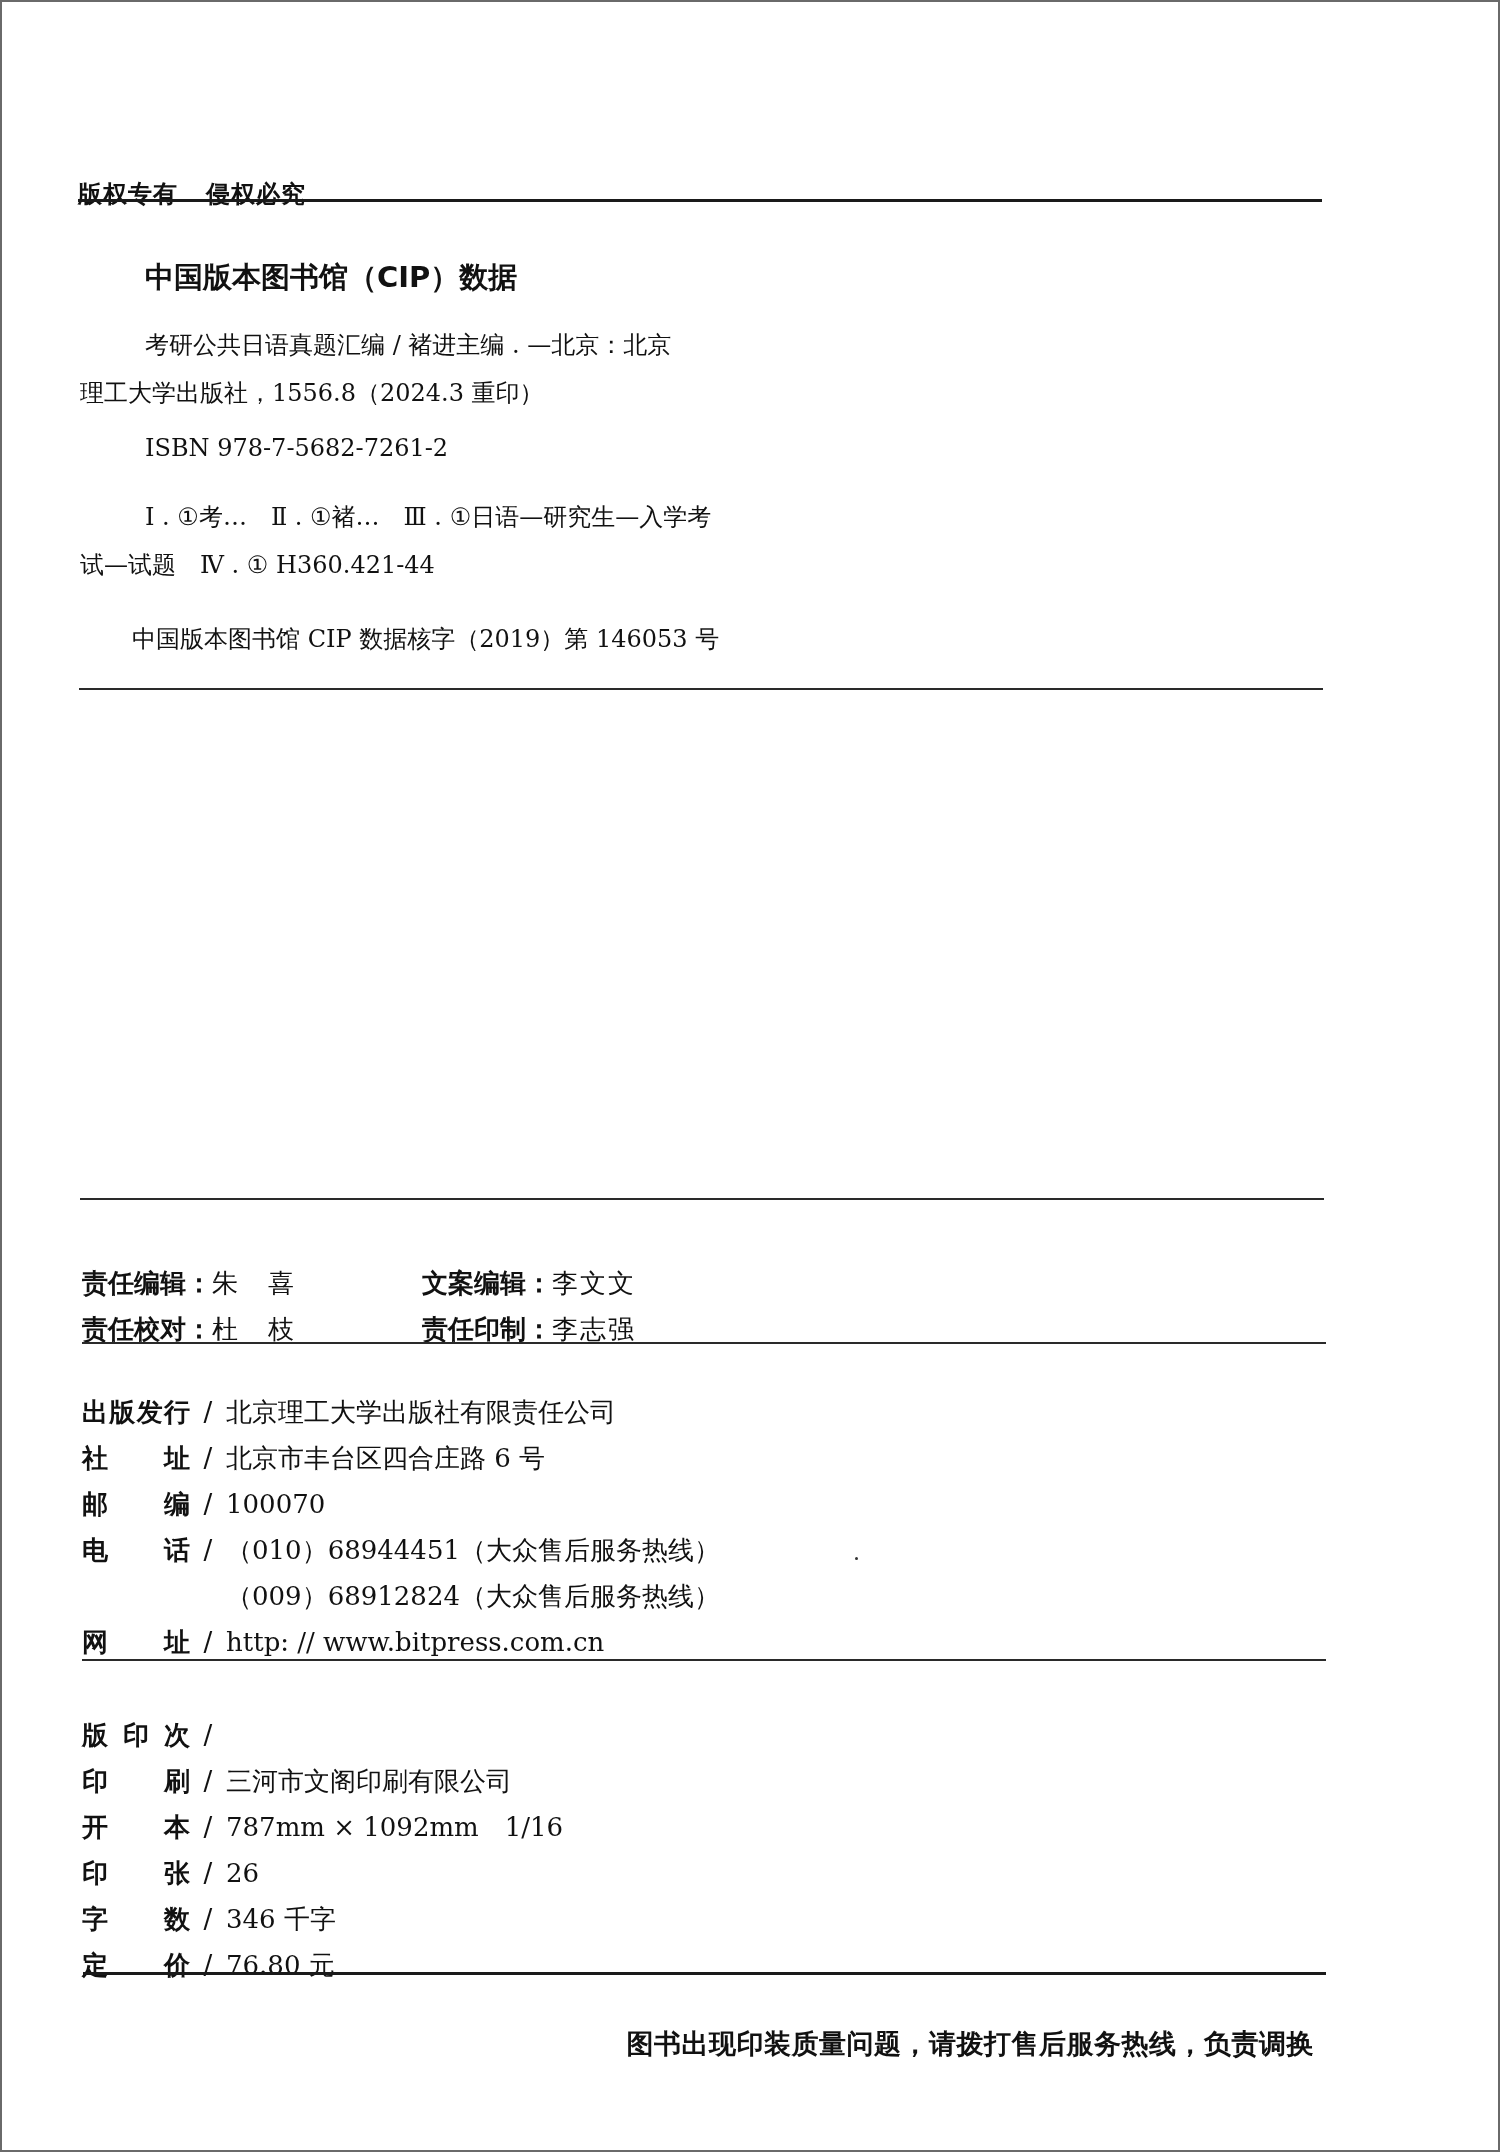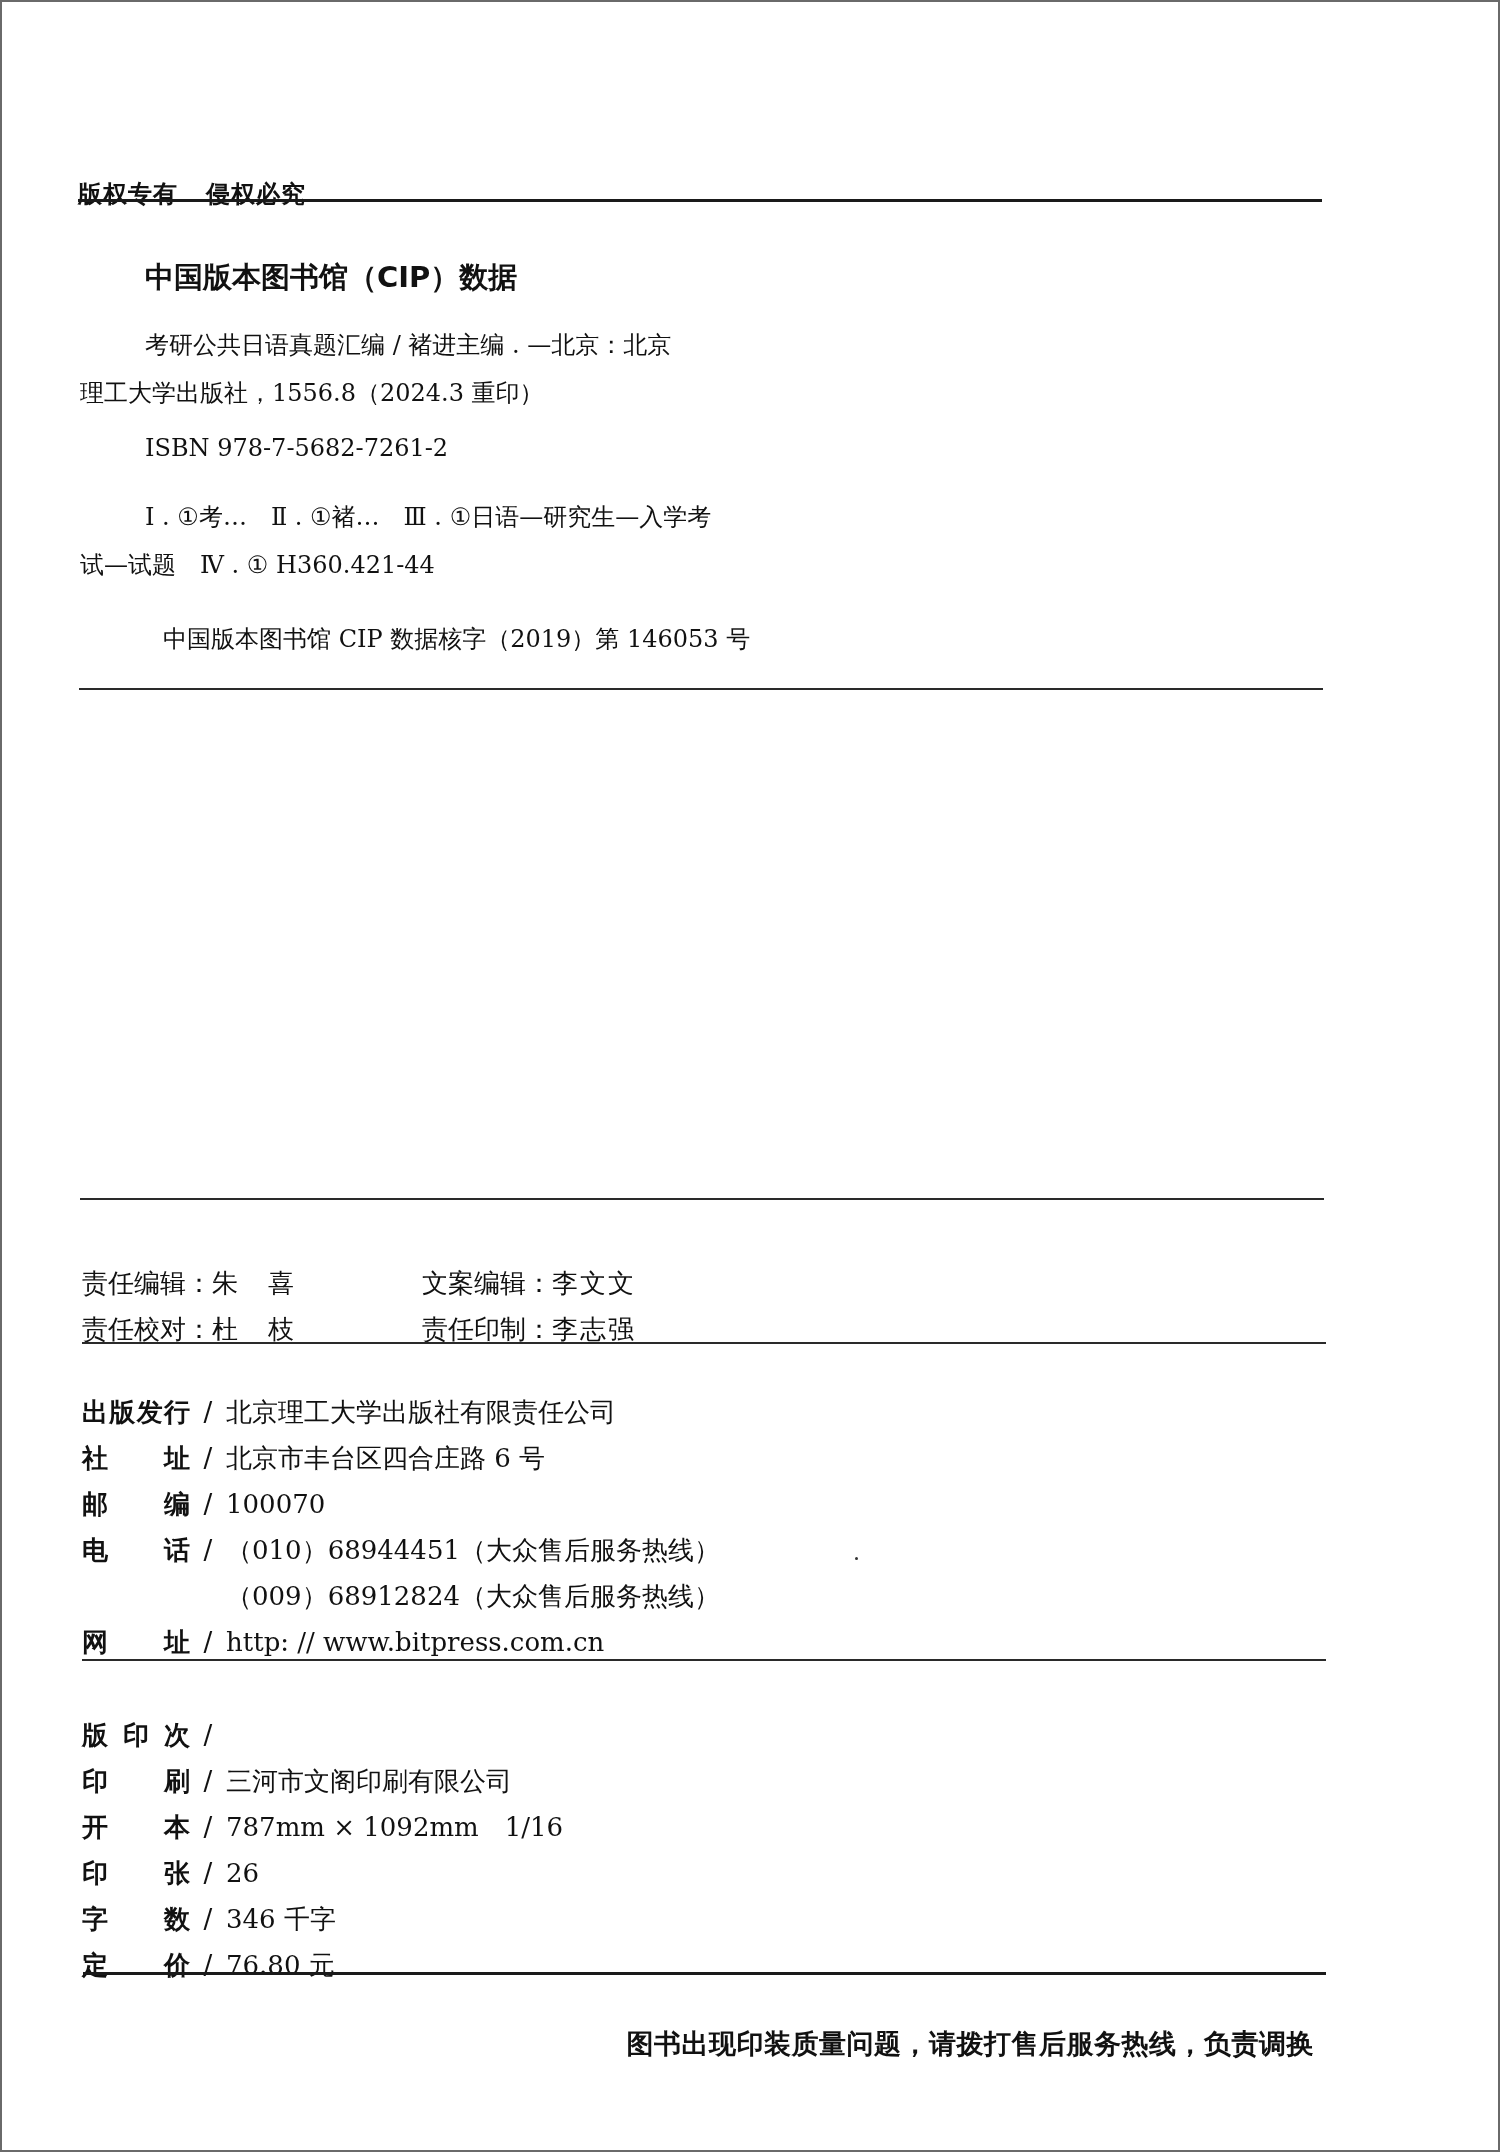--- a/index.html
+++ b/index.html
@@ -21,21 +21,21 @@
 
     .copyright { left: 76px; top: 146px; font-size: 24px; letter-spacing: 1px; }
     .copyright span + span { margin-left: 28px; }
 
     .cip-title { left: 143px; top: 226px; font-size: 29px; }
     .cip-line { font-size: 24px; line-height: 34px; }
 
     .editors { left: 80px; top: 1228px; font-size: 26px; }
     .editors .row { display: flex; height: 46px; align-items: center; }
     .editors .cell { display: flex; width: 340px; }
-    .editors .lab { font-weight: normal; text-align: right; }
+    .editors .lab { font-weight: bold; text-align: right; }
     .editors .val { letter-spacing: 2px; }
 
     .info { position: absolute; left: 80px; font-size: 26px; }
     .info .row { display: flex; height: 46px; align-items: center; }
     .info .lab { width: 108px; display: flex; justify-content: space-between; font-weight: bold; }
     .info .lab.empty { visibility: hidden; }
     .info .slash { width: 36px; text-align: center; }
     .info .val { font-family: "DejaVu Serif", "Liberation Serif", serif; }
 
     .footer-note { right: 184px; top: 1994px; font-size: 27px; font-weight: bold; letter-spacing: 0.5px; text-align: center; }
@@ -50,21 +50,21 @@
     <span>版权专有</span><span>侵权必究</span>
   </div>
   <div class="rule thick" style="left:76px; top:197px; width:1244px;"></div>
 
   <div class="abs cip-title sans bold">中国版本图书馆（CIP）数据</div>
   <div class="abs cip-line" style="left:143px; top:326px;">考研公共日语真题汇编 / 褚进主编 . —北京：北京</div>
   <div class="abs cip-line" style="left:78px; top:374px;">理工大学出版社，1556.8（2024.3 重印）</div>
   <div class="abs cip-line" style="left:143px; top:429px;">ISBN 978-7-5682-7261-2</div>
   <div class="abs cip-line" style="left:143px; top:498px;">Ⅰ . ①考…　Ⅱ . ①褚…　Ⅲ . ①日语—研究生—入学考</div>
   <div class="abs cip-line" style="left:78px; top:546px;">试—试题　Ⅳ . ① H360.421-44</div>
-  <div class="abs cip-line" style="left:161px; top:620px;text-align:right;">中国版本图书馆 CIP 数据核字（2019）第 146053 号</div>
+  <div class="abs cip-line" style="left:130px; top:620px;text-align:right;">中国版本图书馆 CIP 数据核字（2019）第 146053 号</div>
   <div class="rule thin" style="left:77px; top:686px; width:1244px;"></div>
 
   <div class="rule thin" style="left:78px; top:1196px; width:1244px;"></div>
   <div class="abs editors sans">
     <div class="row">
       <div class="cell">
         <span class="lab">责任编辑：</span>
         <span class="val">朱　喜</span>
       </div>
       <div class="cell">

